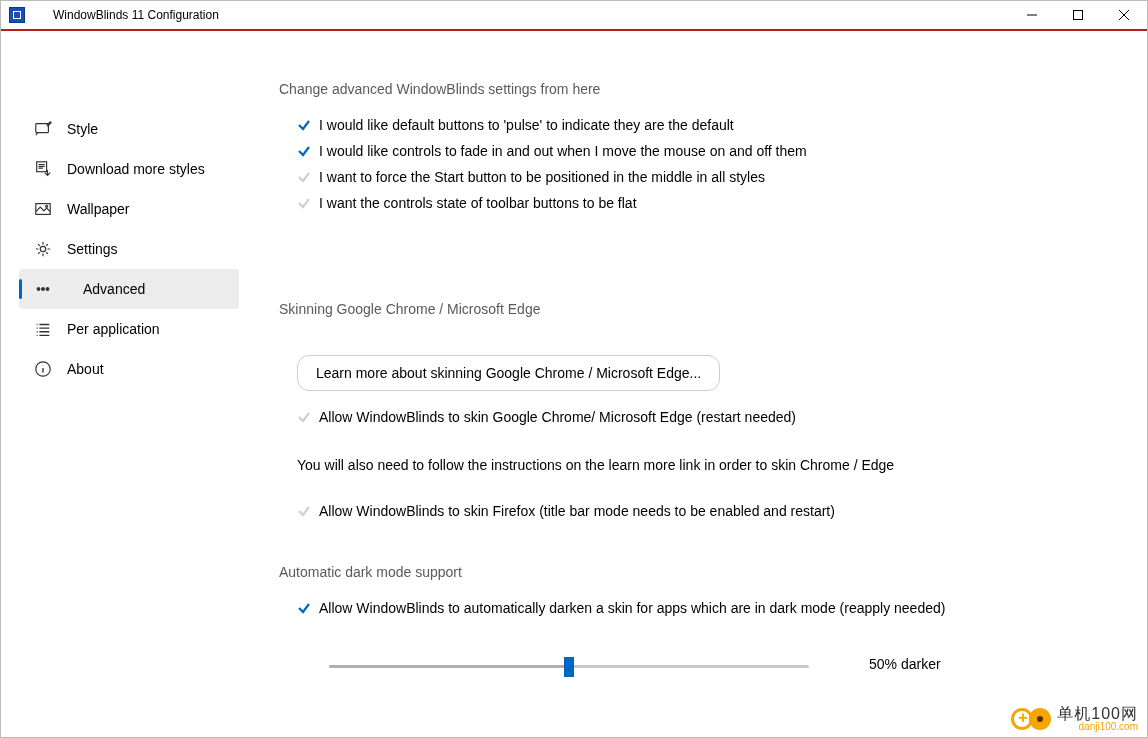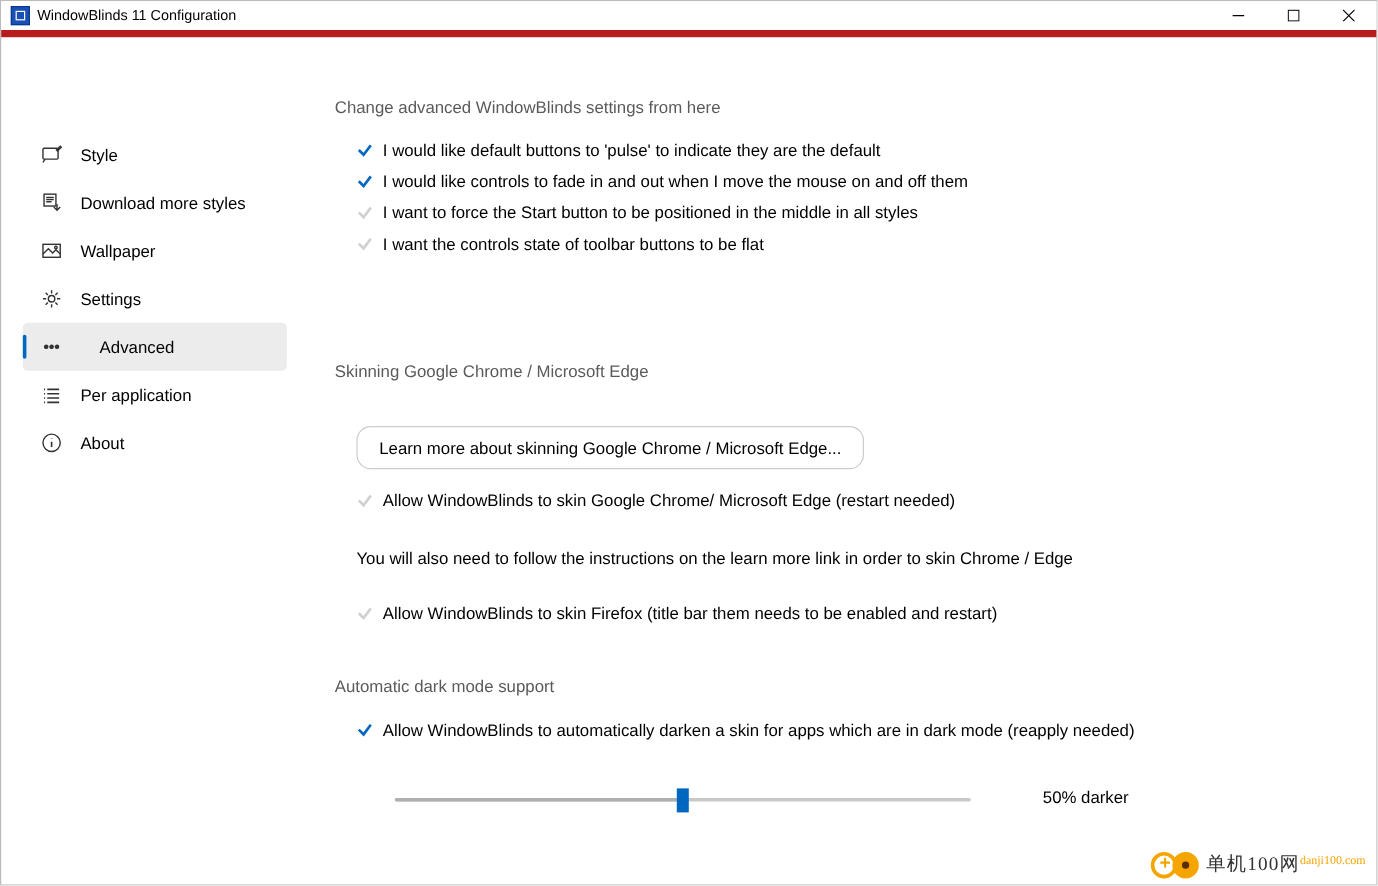--- a/index.html
+++ b/index.html
@@ -15,22 +15,23 @@
   height: 738px;
   background: #ffffff;
   border: 1px solid #bbb;
   display: flex;
   flex-direction: column;
 }
 .titlebar {
   height: 30px;
   display: flex;
   align-items: center;
-  border-bottom: 6px solid #b91c1c;
+  border-bottom: 2px solid #b91c1c;
   background: #fff;
+  gap: 22px;
 }
 .titlebar-icon {
   width: 16px;
   height: 16px;
   margin: 0 6px 0 8px;
   background: #1a4fb3;
   border: 1px solid #0a3a8f;
   position: relative;
   display:inline-block;
 }
@@ -196,21 +197,21 @@
   bottom: 6px;
   display: flex;
   align-items: center;
   gap: 6px;
 }
 .wm-circles{ display:flex; align-items:center; }
 .wm-c{ width:22px; height:22px; border:3px solid #f5a500; border-radius:50%; position:relative; }
 .wm-c2{ width:22px; height:22px; background:#f5a500; border-radius:50%; margin-left:-4px; position:relative; display:flex; align-items:center; justify-content:center;}
 .wm-c2::after{ content:""; width:6px; height:6px; background:#5a2d00; border-radius:50%; }
 .wm-c::before{ content:"+"; position:absolute; left:4px; top:-2px; color:#f5a500; font-weight:bold; font-size:16px;}
-.wm-text{ display:flex; flex-direction:row; line-height:1;font-family:Liberation Serif, serif; }
+.wm-text{ display:flex; flex-direction:column; line-height:1; }
 .wm-text-main{ font-size:16px; color:#333; font-weight:500; letter-spacing:1px;}
 .wm-text-sub{ font-size:10px; color:#f5a500; text-align:right;}
 .spacer-block { height: 30px; }
 </style>
 </head>
 <body>
 
 <div class="window">
 
   <div class="titlebar">
@@ -356,21 +357,21 @@
         <div class="note-text plain">You will also need to follow the instructions on the learn more link in order to skin Chrome / Edge</div>
 
         <div class="spacer-block"></div>
 
         <div class="check-row">
           <span class="check-icon unchecked">
               <svg viewBox="0 0 14 14">
                 <path d="M2 7 L6 11 L12 3" fill="none" stroke-width="2.2"></path>
               </svg>
             </span>
-          <span class="check-label">Allow WindowBlinds to skin Firefox (title bar them needs to be enabled and restart)</span>
+          <span class="check-label">Allow WindowBlinds to skin Firefox (title bar mode needs to be enabled and restart)</span>
         </div>
       </div>
 
       <div class="section3">
         <div class="section-title">Automatic dark mode support</div>
         <div class="check-row">
           <span class="check-icon checked">
               <svg viewBox="0 0 14 14">
                 <path d="M2 7 L6 11 L12 3" fill="none" stroke-width="2.2"></path>
               </svg>

